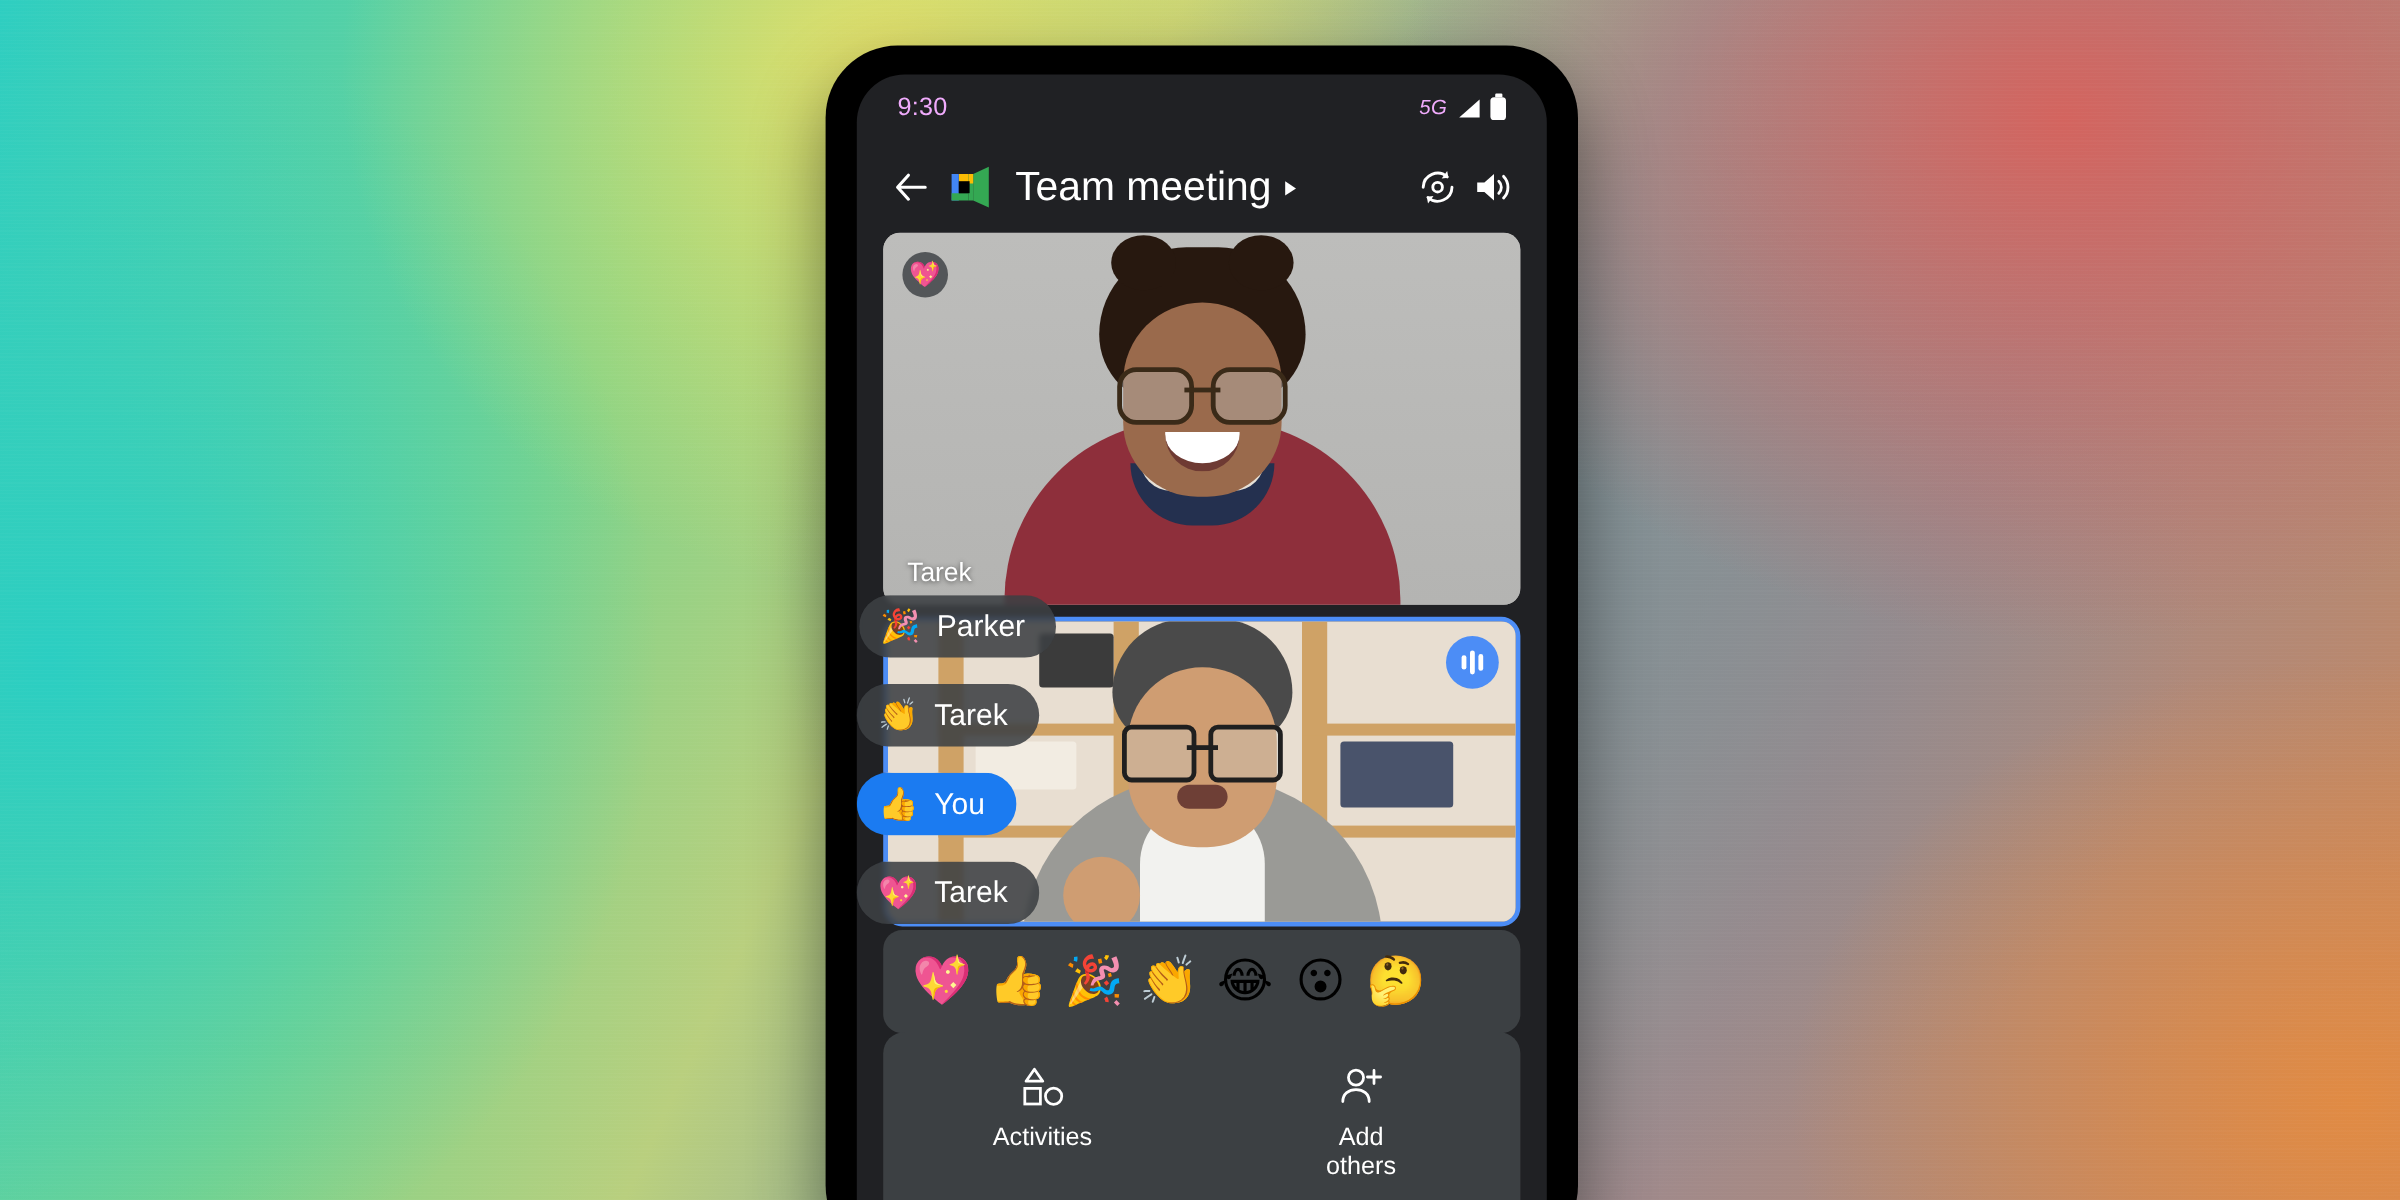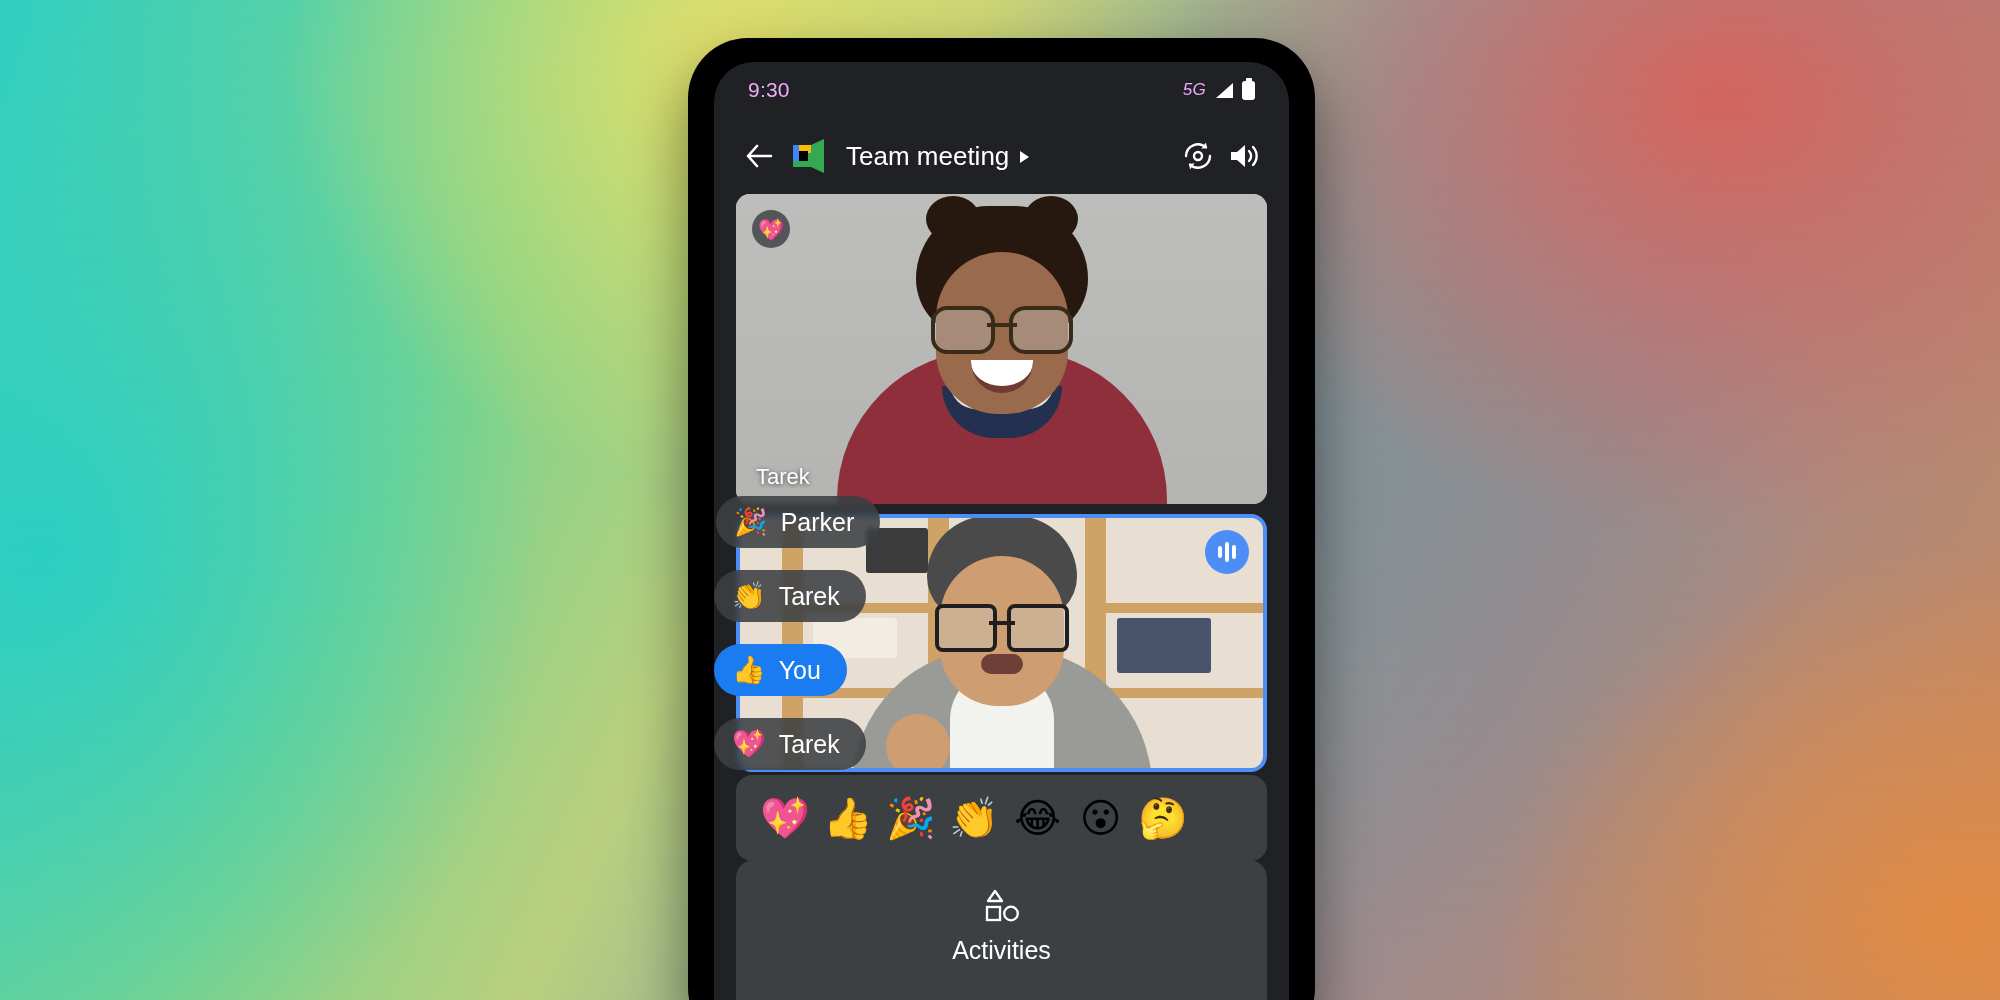--- a/index.html
+++ b/index.html
@@ -43,21 +43,21 @@
   .sig{width:20px;height:17px;}
   .batt{width:13px;height:19px;background:#fff;border-radius:3px;position:relative;}
   .batt::after{content:"";position:absolute;top:-3px;left:3.5px;width:6px;height:3px;
     background:#fff;border-radius:1px 1px 0 0;}
 
   
   .appbar{height:76px;display:flex;align-items:center;padding:0 22px 0 22px;color:#fff;gap:0;}
   .ab-btn{width:46px;height:46px;display:flex;align-items:center;justify-content:center;
     border-radius:50%;flex:0 0 auto;}
   .meet-logo{width:42px;height:38px;position:relative;margin-left:6px;flex:0 0 auto;}
-  .ab-title{font-size:26px;font-weight:500;margin-left:16px;white-space:nowrap;
+  .ab-title{font-size:34px;font-weight:500;margin-left:16px;white-space:nowrap;
     display:flex;align-items:center;gap:11px;}
   .caret{width:0;height:0;border-left:9px solid #fff;border-top:6px solid transparent;
     border-bottom:6px solid transparent;margin-top:2px;}
   .ab-spacer{flex:1 1 auto;}
 
   
   .stage{position:relative;padding:0 22px;}
   .tile{position:relative;border-radius:14px;overflow:hidden;}
   .tile-1{height:310px;background:#b9b9b7;}
   .tile-2{height:250px;margin-top:10px;border:4px solid #4c8df6;border-radius:16px;background:#caa87e;}
@@ -138,21 +138,21 @@
     padding:0 18px;gap:0;overflow:hidden;}
   .emoji-bar .e{font-size:40px;line-height:1;flex:0 0 auto;width:63px;text-align:center;}
   .emoji-scroll{margin:6px auto 0;height:5px;width:78%;background:#9aa0a6;border-radius:3px;}
 
   
   .sheet{position:absolute;left:22px;right:22px;bottom:0;background:#3c4043;
     border-radius:18px 18px 0 0;height:162px;display:flex;align-items:flex-start;
     justify-content:space-around;padding-top:26px;}
   .sheet-item{width:150px;display:flex;flex-direction:column;align-items:center;gap:12px;color:#fff;}
   .sheet-ico{height:38px;display:flex;align-items:center;justify-content:center;}
-  .sheet-label{font-size:25px;text-align:center;line-height:1.15;}
+  .sheet-label{font-size:21px;text-align:center;line-height:1.15;}
 </style>
 </head>
 <body>
 
 <div id="bg"></div>
 <div id="bg-noise"></div>
 
 <div id="phone">
   <div id="screen">
 
@@ -298,17 +298,30 @@
         <div class="sheet-ico">
           <svg width="38" height="36" viewBox="0 0 38 36">
             <path d="M12 4 L19 14 H5z" stroke="#fff" stroke-width="2.3" fill="none" stroke-linejoin="round"></path>
             <rect x="4" y="20" width="13" height="13" stroke="#fff" stroke-width="2.3" fill="none"></rect>
             <circle cx="28" cy="26.5" r="6.8" stroke="#fff" stroke-width="2.3" fill="none"></circle>
           </svg>
         </div>
         <div class="sheet-label">Activities</div>
       </div>
 
+      <div class="sheet-item">
+        <div class="sheet-ico">
+          <svg width="38" height="36" viewBox="0 0 38 36">
+            <circle cx="15" cy="11" r="6.3" stroke="#fff" stroke-width="2.3" fill="none"></circle>
+            <path d="M4 31 c0-6.5 5-10 11-10 s11 3.5 11 10" stroke="#fff" stroke-width="2.3" fill="none" stroke-linecap="round"></path>
+            <path d="M30 5 v11 M24.5 10.5 H35.5" stroke="#fff" stroke-width="2.3" stroke-linecap="round"></path>
+          </svg>
+        </div>
+        <div class="sheet-label">
+          <span>Add</span><br>
+          <span>others</span>
+        </div>
+      </div>
 
     </div>
 
   </div>
 </div>
 
 </body></html>

